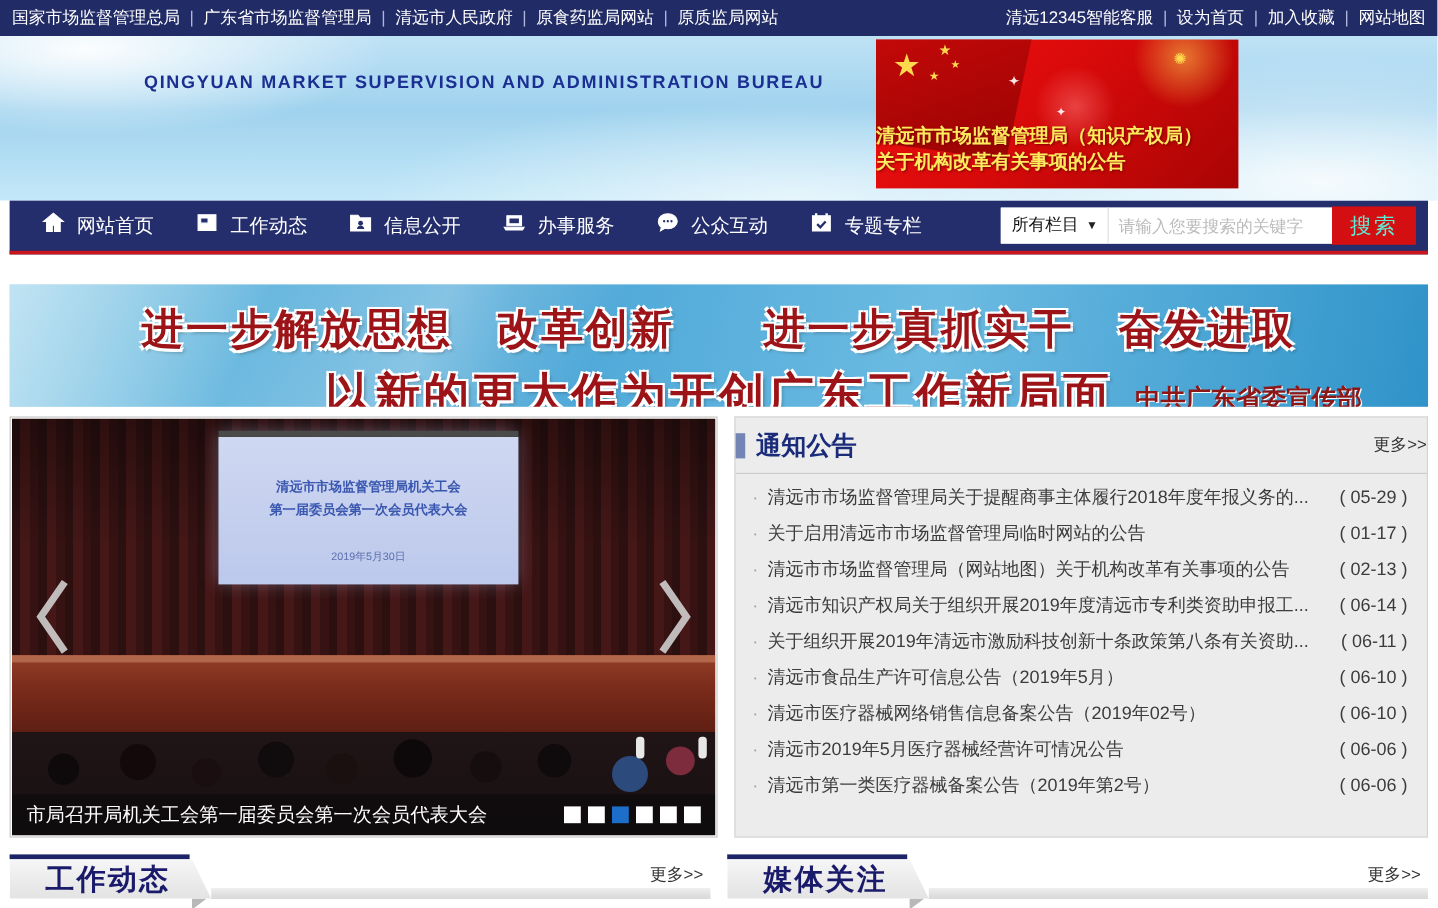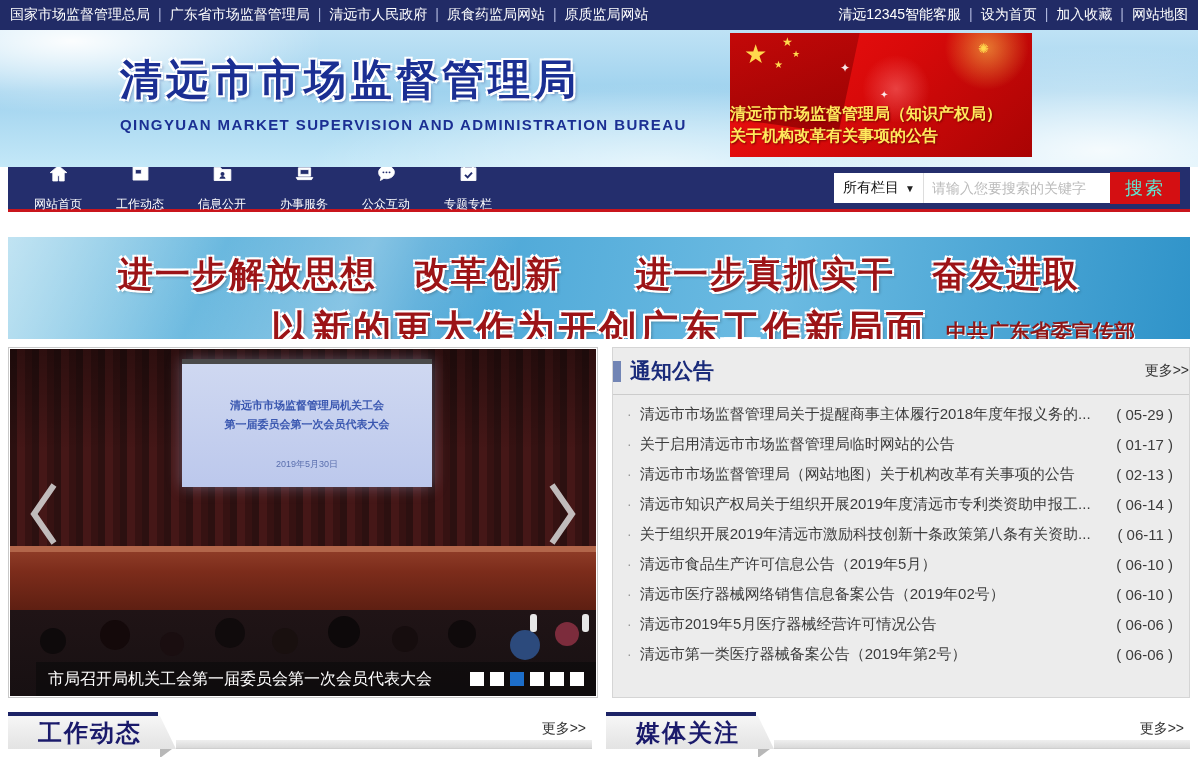--- a/index.html
+++ b/index.html
@@ -33,22 +33,22 @@
     background:linear-gradient(155deg,#c70808,#8f0202); transform:skew(-12deg,8deg); opacity:.85; }
   .hbanner .star { position:absolute; color:#ffd94d; }
   .hbanner .spark { position:absolute; color:rgba(255,255,255,.9); }
   .hbanner-text { position:absolute; left:0; right:0; bottom:10px; 
     color:#ffe95c; font-weight:bold; font-size:16px; line-height:22px;
     text-shadow:1px 1px 2px #7a0303; }
 
   
   .nav { margin:0 8px; height:45px; background:#242e6d; border-bottom:3px solid #c9151c;
     display:flex; align-items:center; padding:0 10px 0 26px; }
-  .nav-item { display:flex; align-items:center; gap:9px; color:#fff; font-size:12px;
-    margin-right:34px; cursor:pointer; white-space:nowrap;flex-direction:column; }
+  .nav-item { display:flex; align-items:center; gap:9px; color:#fff; font-size:16px;
+    margin-right:34px; cursor:pointer; white-space:nowrap; }
   .nav-item svg { width:21px; height:21px; fill:#fff; stroke:#fff; }
   .searchbox { margin-left:auto; display:flex; align-items:center; height:30px;
     background:#fff; border:1px solid #fff; }
   .search-cat { display:flex; align-items:center; gap:6px; padding:0 8px; height:30px;
     font-size:14px; color:#111; cursor:pointer; border-right:1px solid #ddd; }
   .search-cat .caret { font-size:10px; color:#222; }
   .search-input { border:none; outline:none; height:28px; width:186px; padding:0 8px;
     font-size:14px; color:#333; font-family:inherit; }
   .search-input::placeholder { color:#bbb; }
   .search-btn { height:32px; margin:-1px -1px -1px 0; padding:0 15px; background:#d40f12;
@@ -94,21 +94,21 @@
     border-radius:8px 8px 0 0; background:#e9e9e9; }
   .plate { position:absolute; bottom:48px; width:18px; height:7px; background:#f4f4f4; }
   .audience { position:absolute; left:0; right:0; bottom:0; height:86px;
     background:linear-gradient(180deg,#201416 0%,#171012 100%); }
   .aud-head { position:absolute; border-radius:50%; }
   .bottle { position:absolute; width:7px; height:18px; border-radius:3px; background:#e8e8e8; }
   .arrow { position:absolute; top:130px; width:34px; height:70px; stroke:#d9d9d9; fill:none;
     stroke-width:6; cursor:pointer; opacity:.85; }
   .arrow.left { left:16px; } .arrow.right { right:16px; }
   .caption-bar { position:absolute; left:0; right:0; bottom:0; height:34px;
-    background:rgba(10,10,10,.6); display:flex; align-items:center; padding:0 12px;margin-left:26px; }
+    background:rgba(10,10,10,.6); display:flex; align-items:center; padding:0 12px; }
   .caption { color:#fff; font-size:16px; flex:1; white-space:nowrap; overflow:hidden; }
   .dots { display:flex; gap:6px; }
   .dot { width:14px; height:14px; background:#fff; cursor:pointer; display:inline-block; }
   .dot.active { background:#1d6ec9; }
 
   
   .notices { flex:1; margin-left:14px; background:#ececec; border:1px solid #d5d5d5; }
   .notice-head { display:flex; align-items:center; height:47px; padding:0 0;
     border-bottom:1px solid #ccc; }
   .notice-marker { width:8px; height:21px; background:#7285b5; margin-right:9px; }
@@ -152,21 +152,20 @@
   <div class="linkrow">
     <a>清远12345智能客服</a>
     <a>设为首页</a>
     <a>加入收藏</a>
     <a>网站地图</a>
   </div>
 </div>
 
 <div class="header">
   <div class="logo">
-    <div class="logo-title">清远市市场监督管理局</div>
     <div class="logo-sub">QINGYUAN MARKET SUPERVISION AND ADMINISTRATION BUREAU</div>
   </div>
   <div class="hbanner">
     <div class="flag"></div>
     <span class="star" style="left:14px;top:6px;font-size:26px;">★</span>
     <span class="star" style="left:52px;top:2px;font-size:12px;">★</span>
     <span class="star" style="left:44px;top:26px;font-size:10px;">★</span>
     <span class="star" style="left:62px;top:16px;font-size:9px;">★</span>
     <span class="spark" style="left:110px;top:28px;font-size:12px;">✦</span>
     <span class="spark" style="left:150px;top:56px;font-size:10px;">✦</span>

